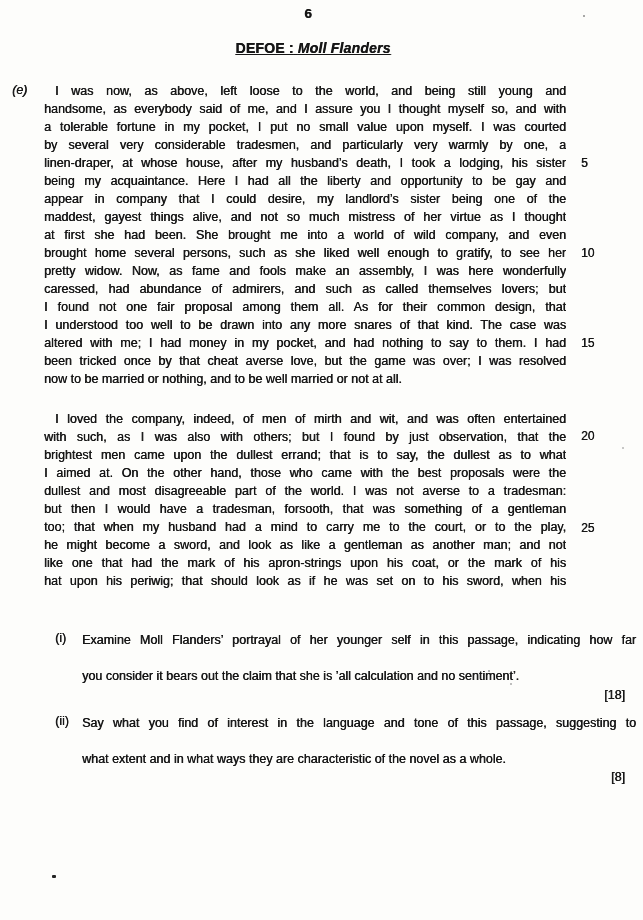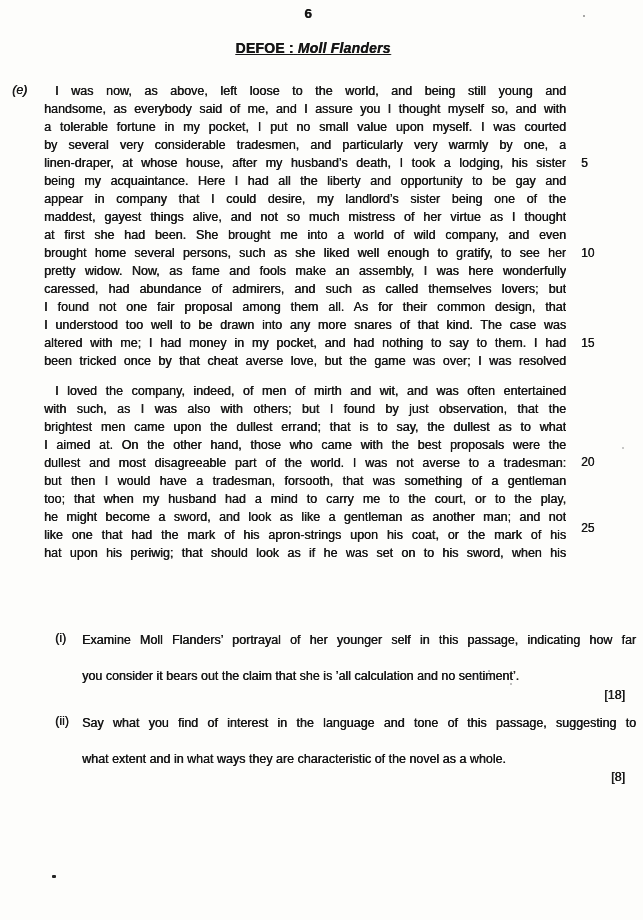--- a/index.html
+++ b/index.html
@@ -14,21 +14,21 @@
     font-size:14px;font-weight:700;letter-spacing:.2px;text-decoration:underline;}
   .doc-header .title{font-style:italic;}
 
   .passage{position:absolute;left:44px;top:82px;width:522px;font-size:12.5px;}
   .passage-label{position:absolute;left:-32px;top:1px;font-style:italic;}
   .pline{height:18px;line-height:18px;text-align:justify;overflow:hidden;}
   .pline::after{content:"";display:inline-block;width:100%;}
   .pline.plast{text-align:left;}
   .pline.plast::after{content:none;}
   .pline.indent{text-indent:11px;}
-  .pline.pgap{margin-top:12px;}
+  .pline.pgap{margin-top:22px;}
 
   .lnum{position:absolute;left:581px;width:26px;font-size:12px;line-height:18px;}
 
   .questions{position:absolute;left:55px;top:631px;width:581px;font-size:12.5px;}
   .question{display:flex;margin-bottom:10px;}
   .q-label{width:27px;flex:none;}
   .q-body{width:554px;flex:none;}
   .qline{line-height:18.2px;text-align:justify;}
   .qline::after{content:"";display:inline-block;width:100%;}
   .qline.qlast{text-align:left;}
@@ -61,38 +61,39 @@
         <div class="pline">appear in company that I could desire, my landlord’s sister being one of the</div>
         <div class="pline">maddest, gayest things alive, and not so much mistress of her virtue as I thought</div>
         <div class="pline">at first she had been. She brought me into a world of wild company, and even</div>
         <div class="pline">brought home several persons, such as she liked well enough to gratify, to see her</div>
         <div class="pline">pretty widow. Now, as fame and fools make an assembly, I was here wonderfully</div>
         <div class="pline">caressed, had abundance of admirers, and such as called themselves lovers; but</div>
         <div class="pline">I found not one fair proposal among them all. As for their common design, that</div>
         <div class="pline">I understood too well to be drawn into any more snares of that kind. The case was</div>
         <div class="pline">altered with me; I had money in my pocket, and had nothing to say to them. I had</div>
         <div class="pline">been tricked once by that cheat averse love, but the game was over; I was resolved</div>
+        <div class="pline plast">now to be married or nothing, and to be well married or not at all.</div>
         <div class="pline indent pgap">I loved the company, indeed, of men of mirth and wit, and was often entertained</div>
         <div class="pline">with such, as I was also with others; but I found by just observation, that the</div>
         <div class="pline">brightest men came upon the dullest errand; that is to say, the dullest as to what</div>
         <div class="pline">I aimed at. On the other hand, those who came with the best proposals were the</div>
         <div class="pline">dullest and most disagreeable part of the world. I was not averse to a tradesman:</div>
         <div class="pline">but then I would have a tradesman, forsooth, that was something of a gentleman</div>
         <div class="pline">too; that when my husband had a mind to carry me to the court, or to the play,</div>
         <div class="pline">he might become a sword, and look as like a gentleman as another man; and not</div>
         <div class="pline">like one that had the mark of his apron-strings upon his coat, or the mark of his</div>
         <div class="pline">hat upon his periwig; that should look as if he was set on to his sword, when his</div>
       </div>
   </div>
 
   <div id="line-numbers">
       <div class="lnum" style="top: 154px;">5</div>
       <div class="lnum" style="top: 244px;">10</div>
       <div class="lnum" style="top: 334px;">15</div>
-      <div class="lnum" style="top: 453px;">20</div>
+      <div class="lnum" style="top: 427px;">20</div>
       <div class="lnum" style="top: 519px;">25</div>
     </div>
 
   <div class="questions" id="questions">
       <div class="question">
         <div class="q-label">(i)</div>
         <div class="q-body">
           <div class="qline">Examine Moll Flanders’ portrayal of her younger self in this passage, indicating how far</div>
           <div class="qline qlast">you consider it bears out the claim that she is ’all calculation and no sentiment’.</div>
           <div class="q-marks">[18]</div>

